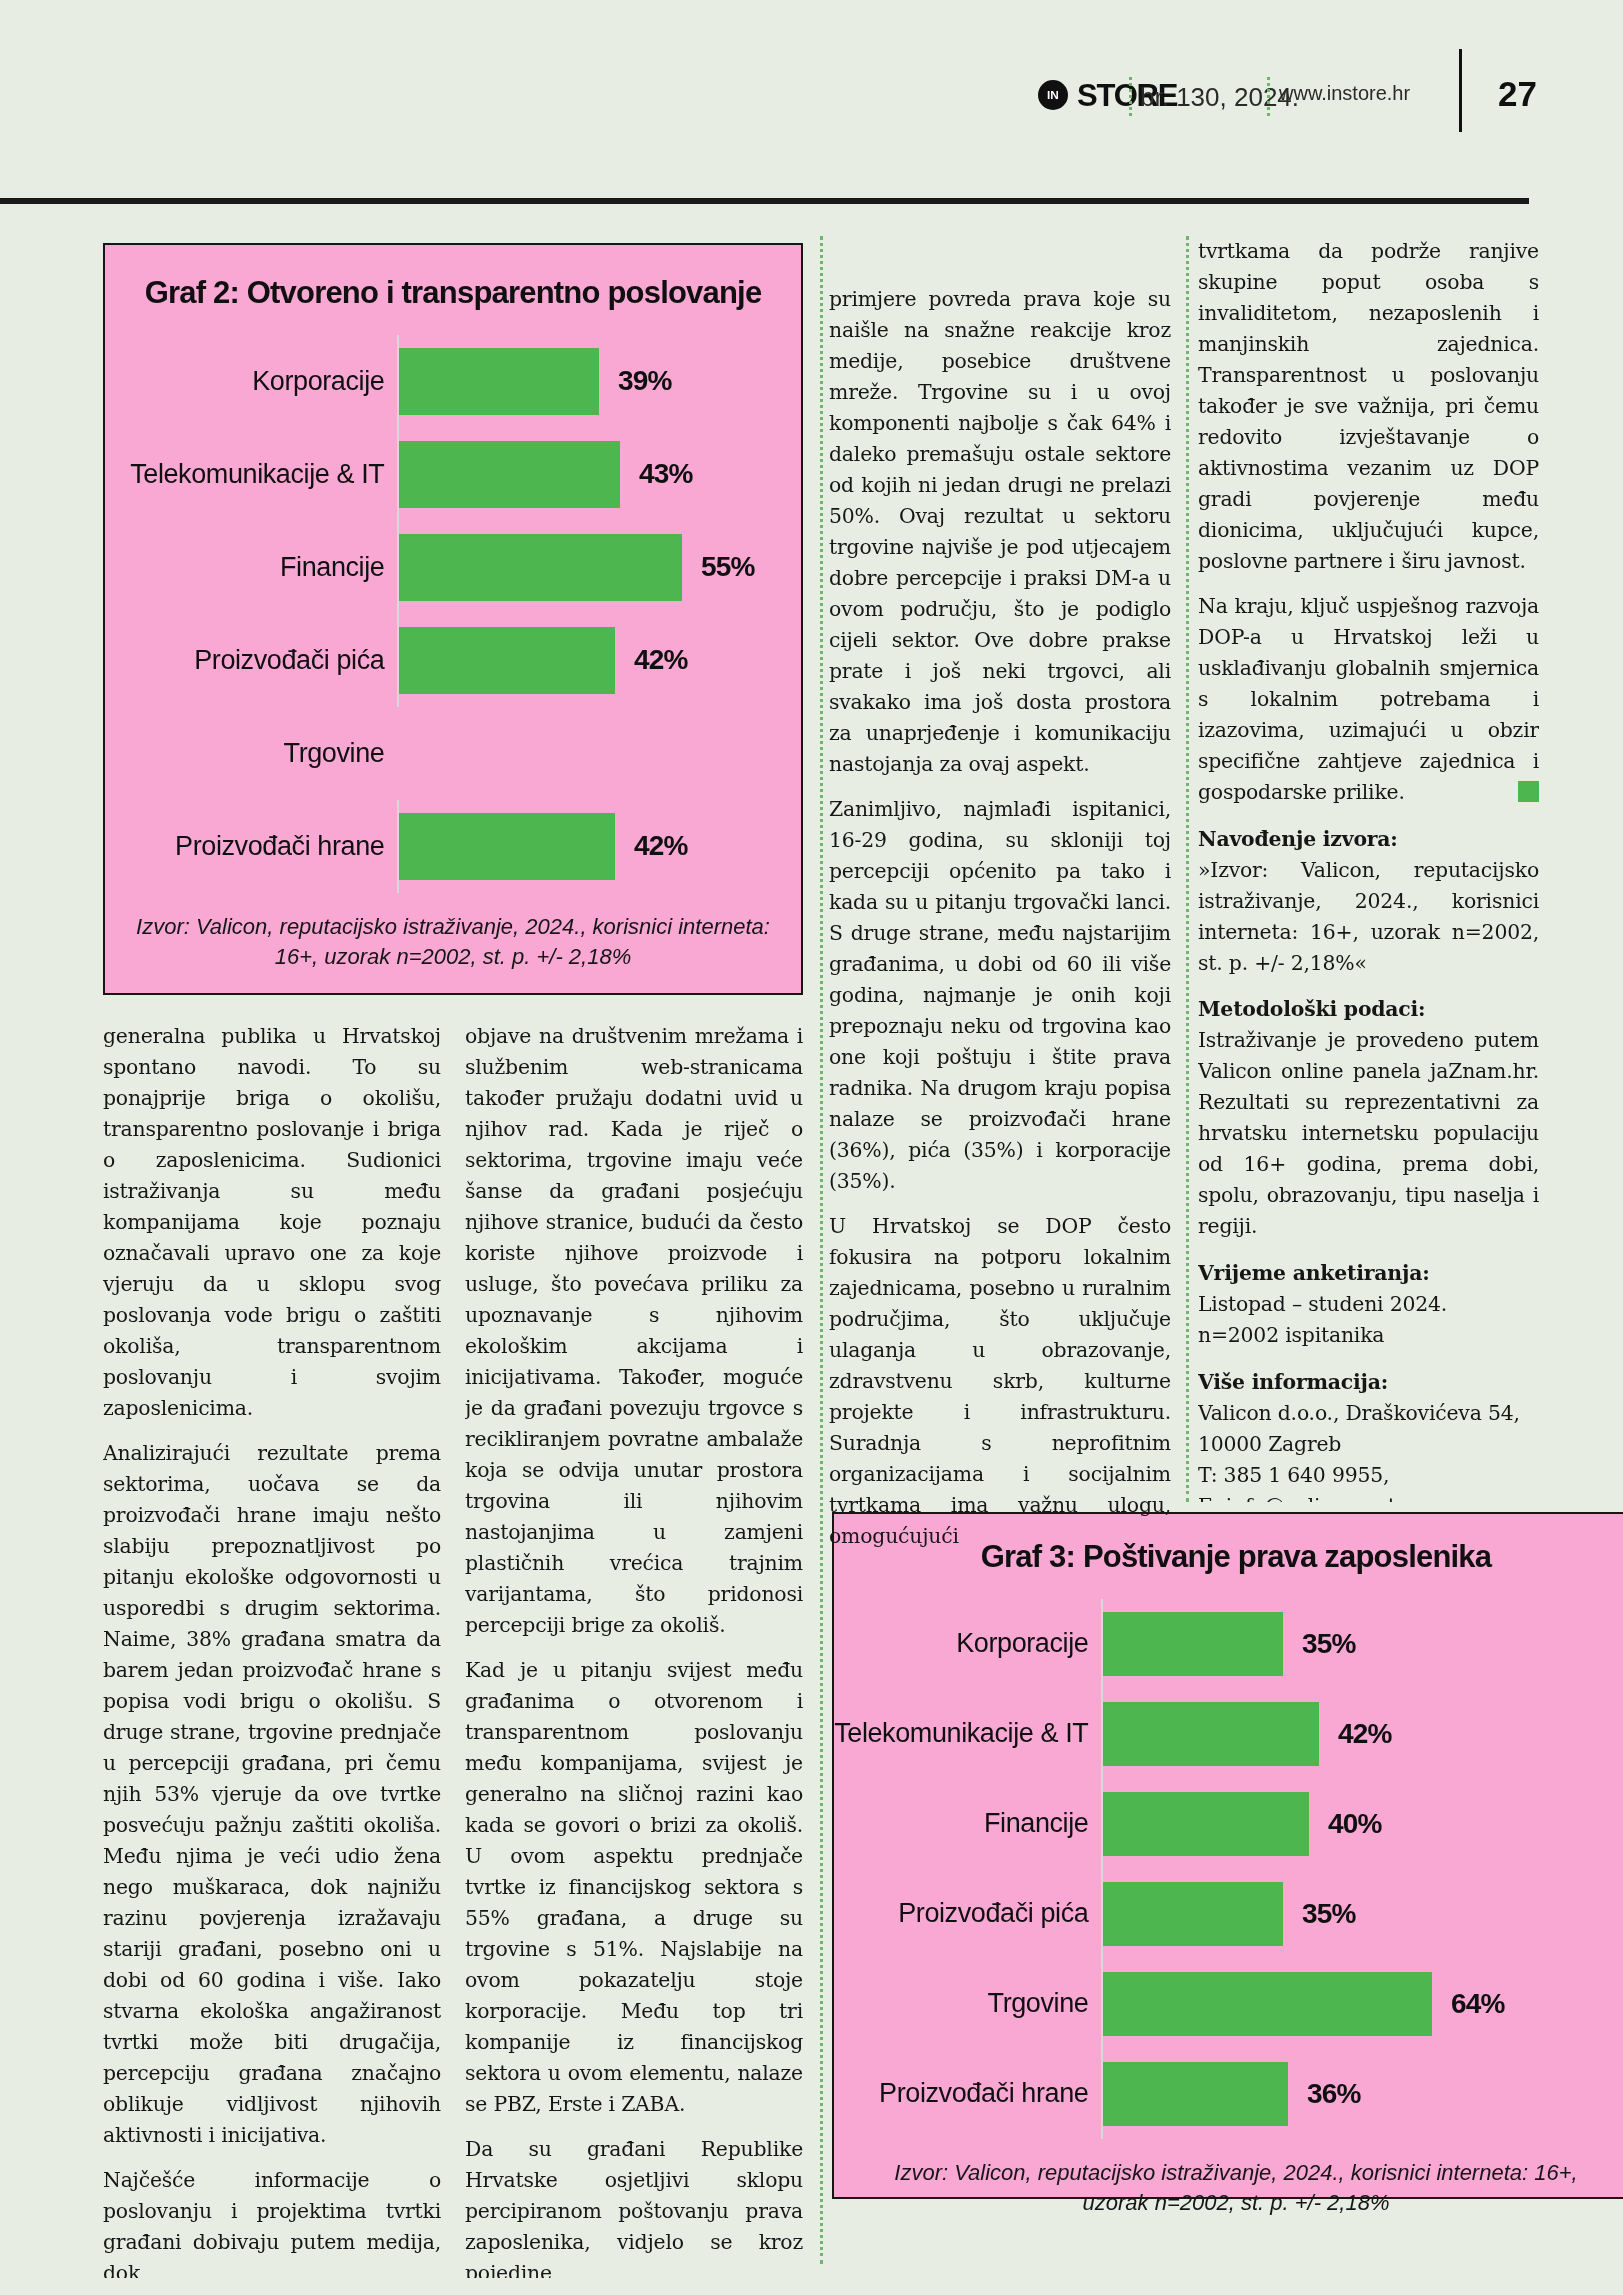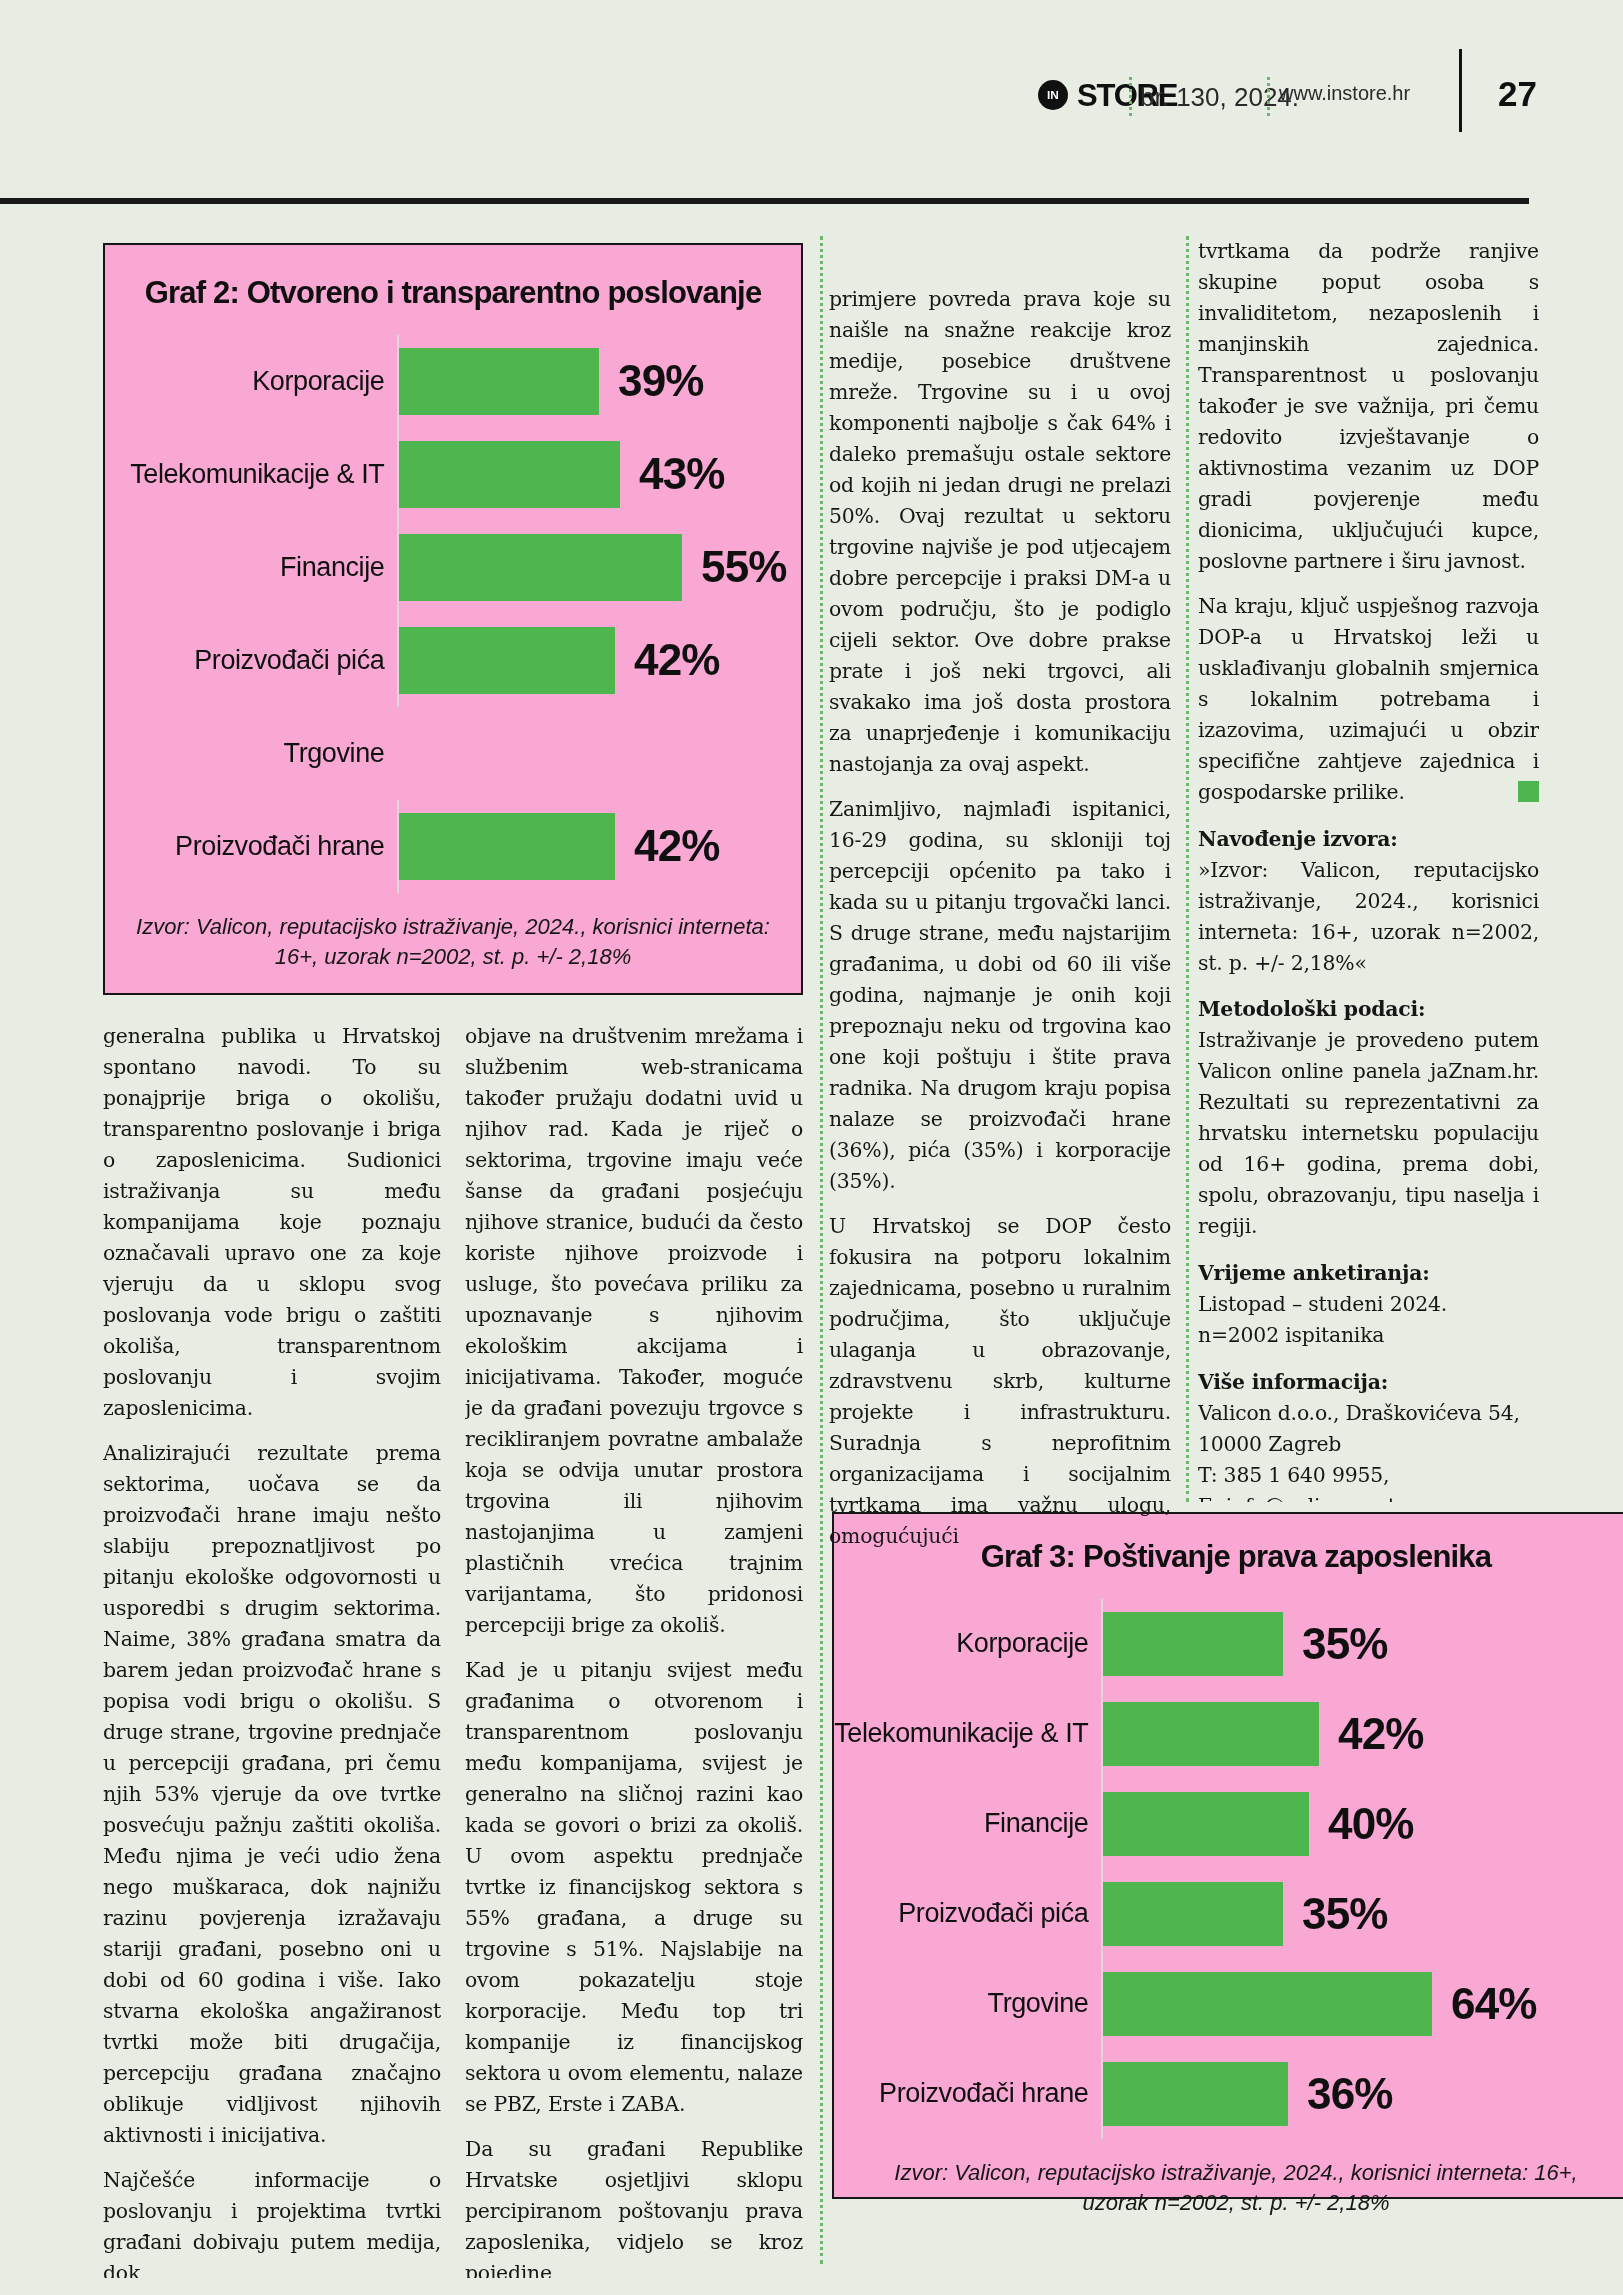--- a/index.html
+++ b/index.html
@@ -80,21 +80,21 @@
   .crow{display:flex;align-items:center;height:var(--pitch);}
   .clabel{
     text-align:right;font-size:27px;letter-spacing:-0.4px;
     padding-right:12.6px;box-sizing:border-box;flex:none;
   }
   .cbars{
     flex:1;display:flex;align-items:center;height:100%;
     border-left:2.4px solid #d9d9d9;
   }
   .cbar{height:var(--barh);flex:none;}
-  .cval{font-weight:bold;font-size:44px;margin-left:19px;letter-spacing:-0.8px;}
+  .cval{font-weight:bold;font-size:28px;margin-left:19px;letter-spacing:-0.8px;}
   .chart-source{
     text-align:center;font-style:italic;
     font-size:22px;line-height:30px;
     margin:19px 30px 0 30px;color:#161616;
   }
 </style>
 </head>
 <body>
 
 <div id="page">

